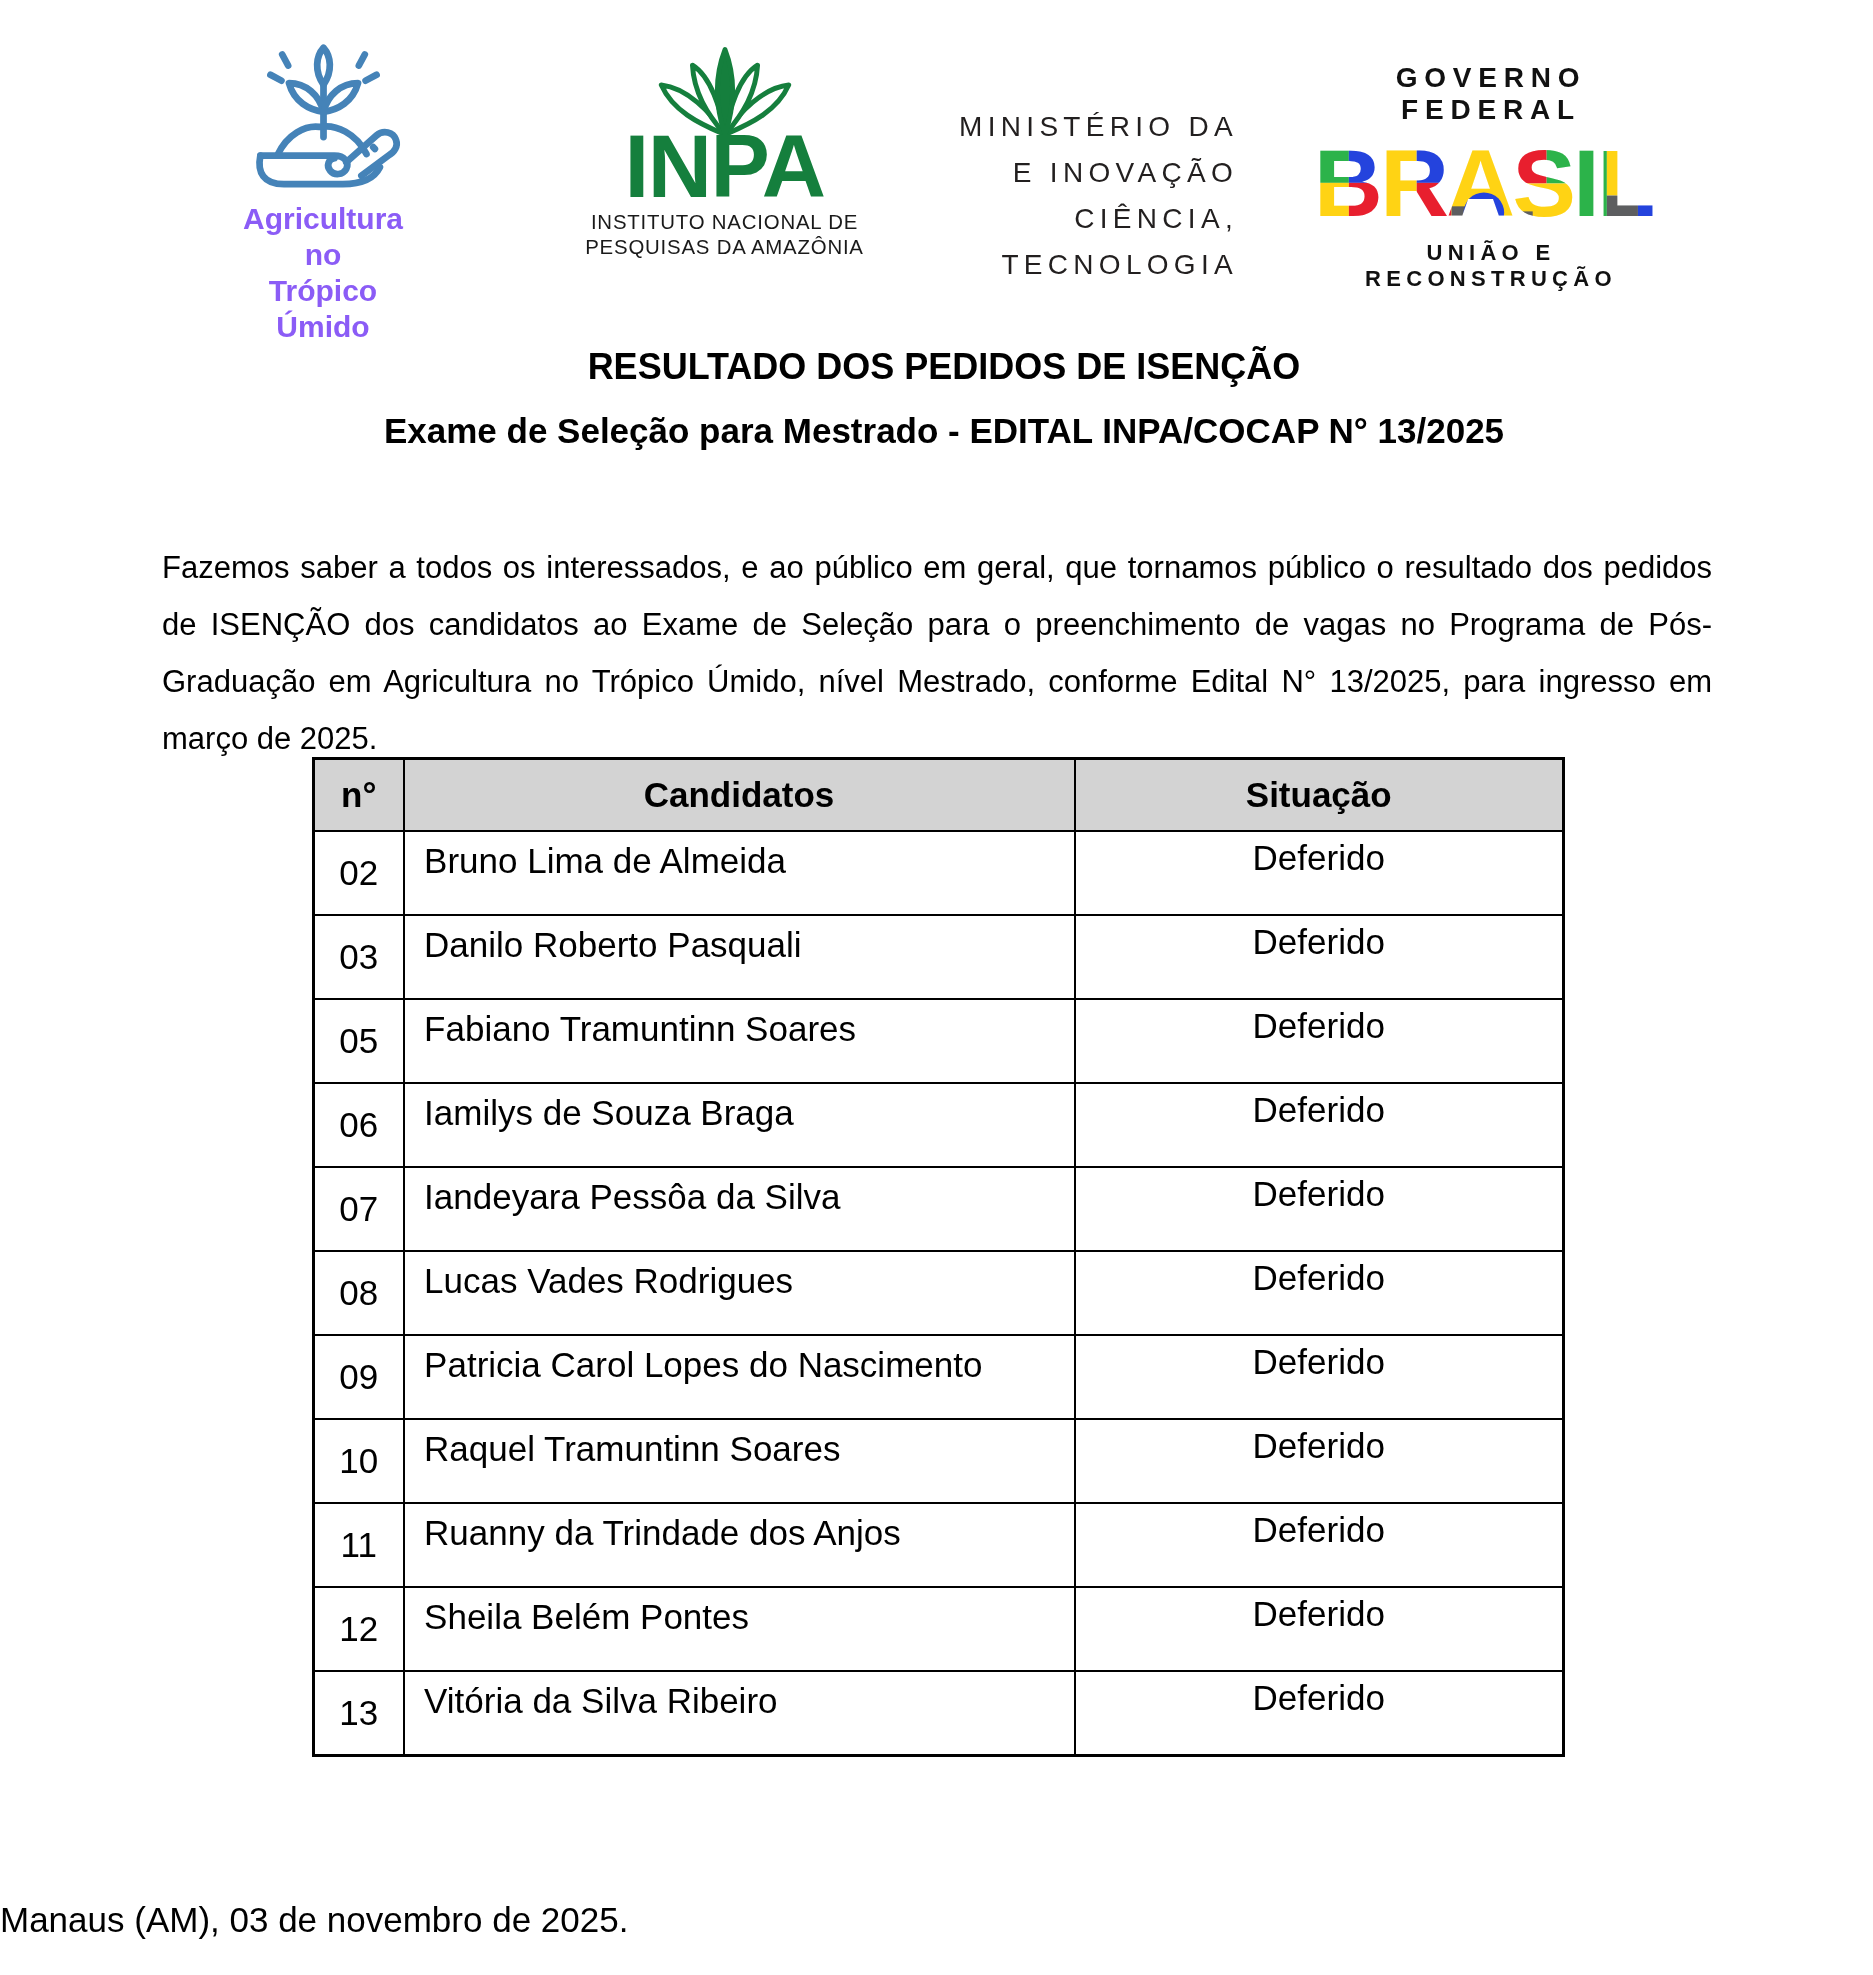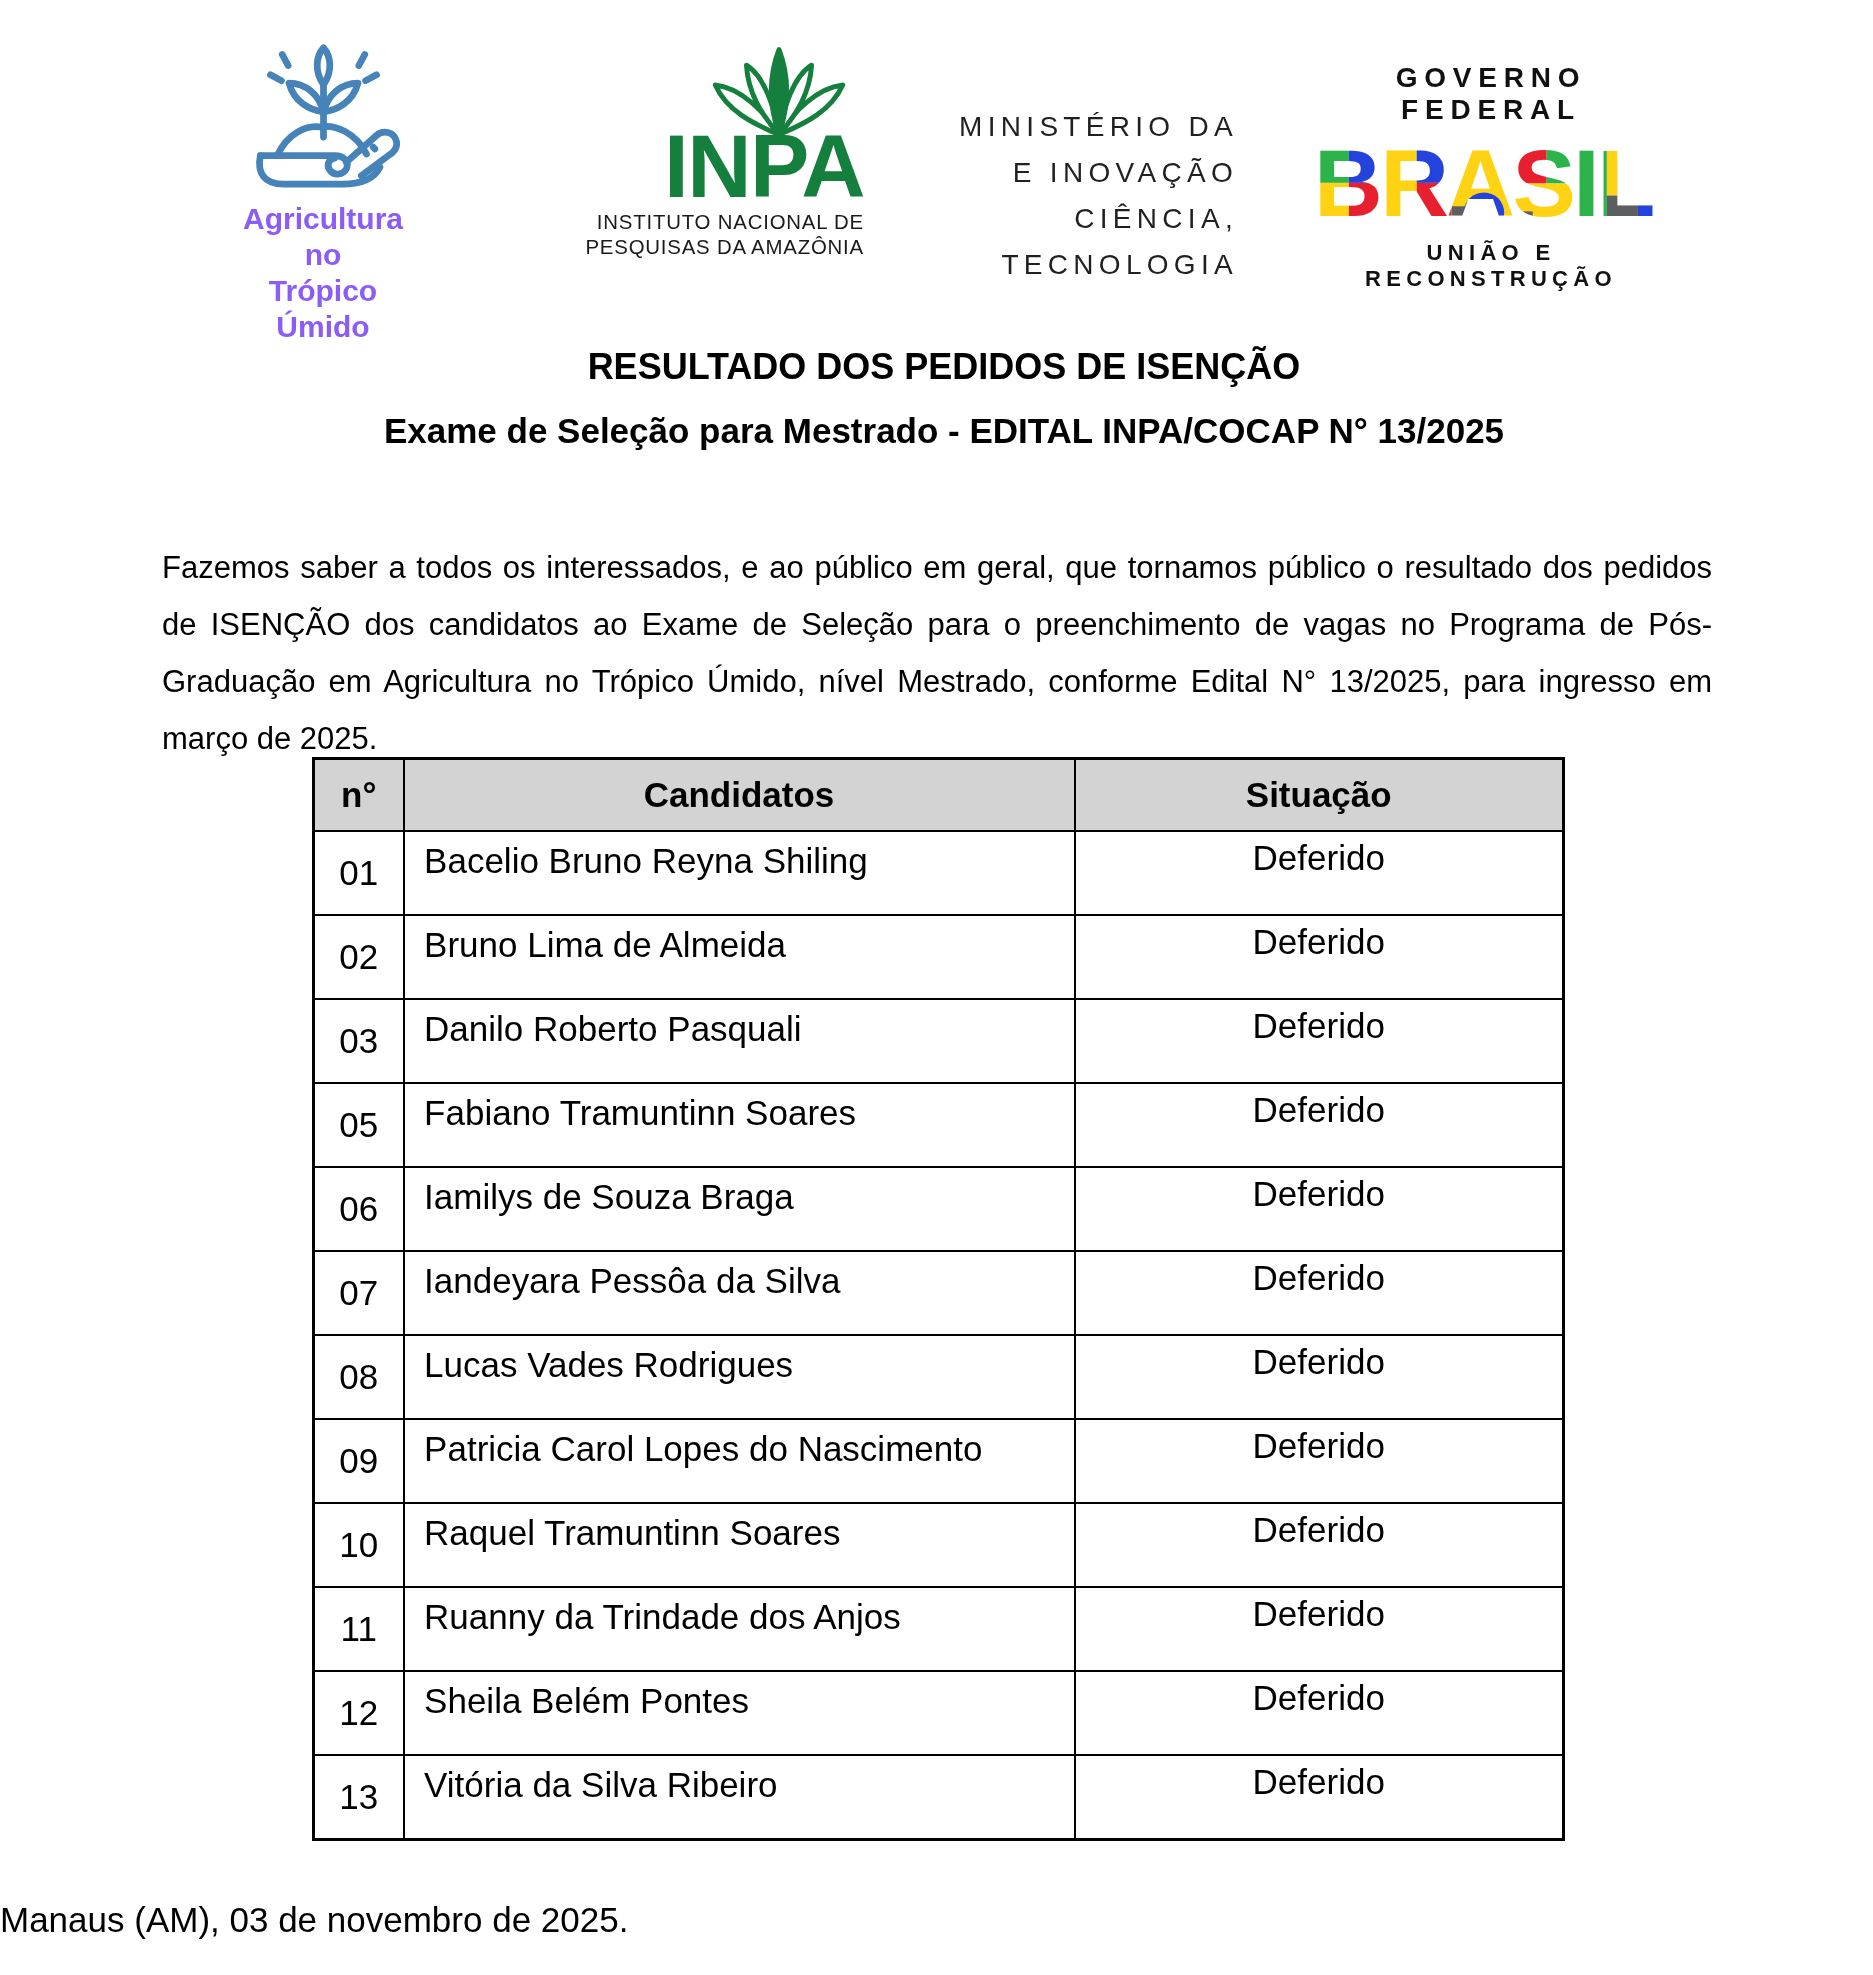--- a/index.html
+++ b/index.html
@@ -8,21 +8,21 @@
     font-family:"Liberation Sans", sans-serif;
     color:#000;
     position:relative;
     overflow:hidden;
   }
   .page{position:relative;width:1874px;height:1975px;background:#fff;}
 
   
   .logo-agri{position:absolute;left:221px;top:36px;width:204px;text-align:center;}
   .logo-agri .agri-text{font-weight:bold;font-size:30px;line-height:36px;color:#8b5cf6;margin-top:1.5px;}
-  .logo-inpa{position:absolute;left:585px;top:44px;width:279px;text-align:right;}
+  .logo-inpa{position:absolute;left:585px;top:44px;width:279px;text-align:center;}
   .logo-inpa .inpa-acronym{font-weight:bold;font-size:89px;line-height:76px;letter-spacing:-1.5px;color:#157f3d;margin-top:-10.6px;}
   .logo-inpa .inpa-sub{font-size:20.4px;line-height:25px;letter-spacing:0.8px;color:#1a1a1a;margin-top:6px;}
   .ministry{position:absolute;left:891px;top:104px;width:347px;text-align:right;
     font-size:28px;line-height:46px;letter-spacing:5.3px;color:#221f1f;}
   .logo-gov{position:absolute;left:1305px;top:62px;width:372px;text-align:center;}
   .logo-gov .gov-top{font-weight:bold;font-size:28px;letter-spacing:6.8px;color:#111;}
   .logo-gov .gov-bottom{font-weight:bold;font-size:22px;letter-spacing:5.3px;color:#111;margin-top:7.6px;}
   .logo-gov svg{display:block;margin:9px auto 0 auto;}
 
   
@@ -170,25 +170,20 @@
     </colgroup>
     <thead>
       <tr>
         <th>n°</th>
         <th>Candidatos</th>
         <th>Situação</th>
       </tr>
     </thead>
     <tbody>
         <tr>
-          <td class="col-num">01</td>
-          <td class="col-name">Bacelio Bruno Reyna Shiling</td>
-          <td class="col-status">Deferido</td>
-        </tr>
-        <tr>
           <td class="col-num">02</td>
           <td class="col-name">Bruno Lima de Almeida</td>
           <td class="col-status">Deferido</td>
         </tr>
         <tr>
           <td class="col-num">03</td>
           <td class="col-name">Danilo Roberto Pasquali</td>
           <td class="col-status">Deferido</td>
         </tr>
         <tr>

